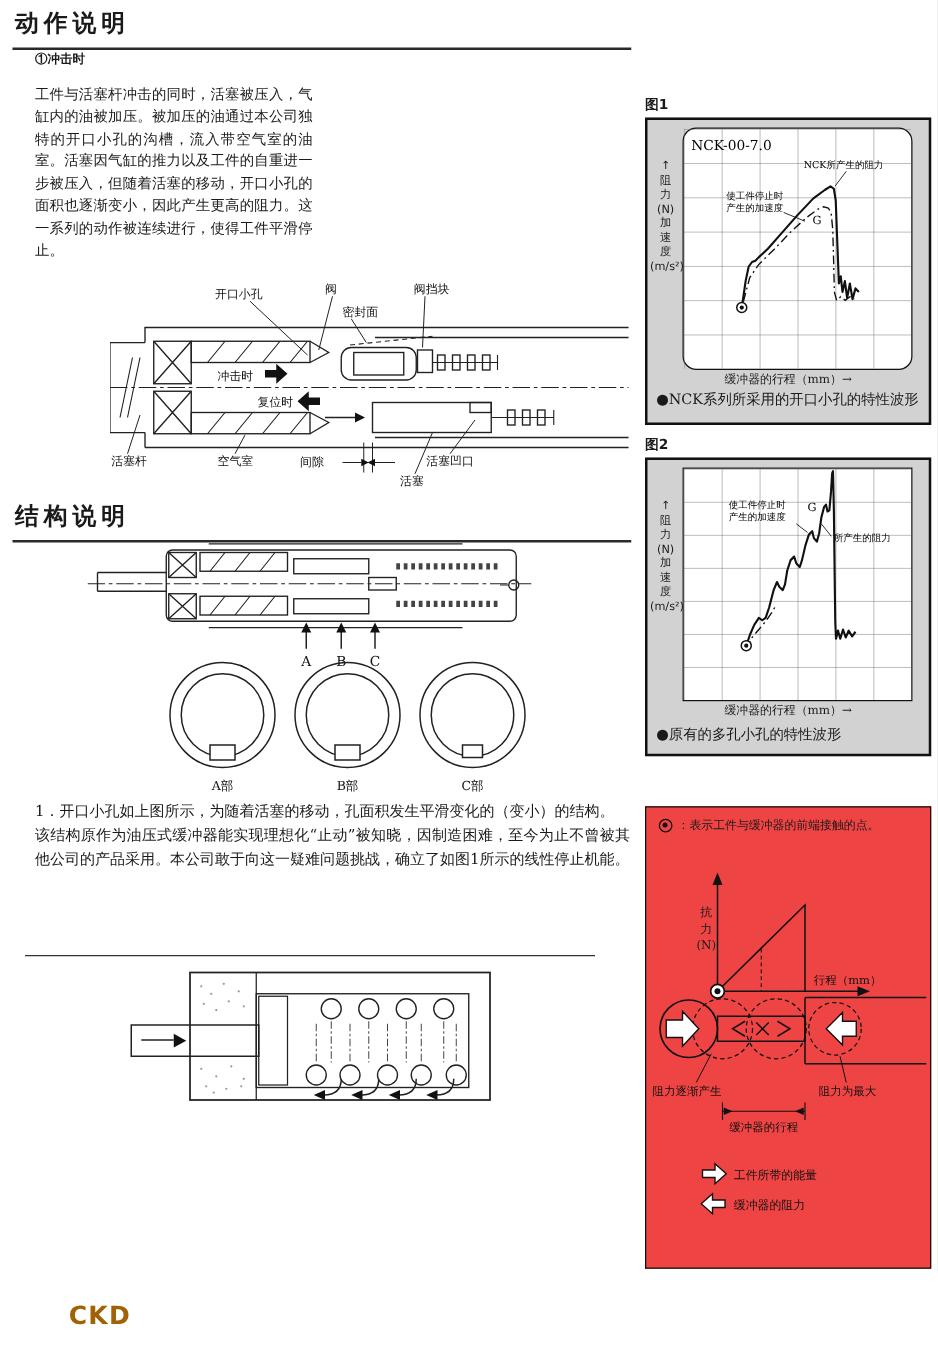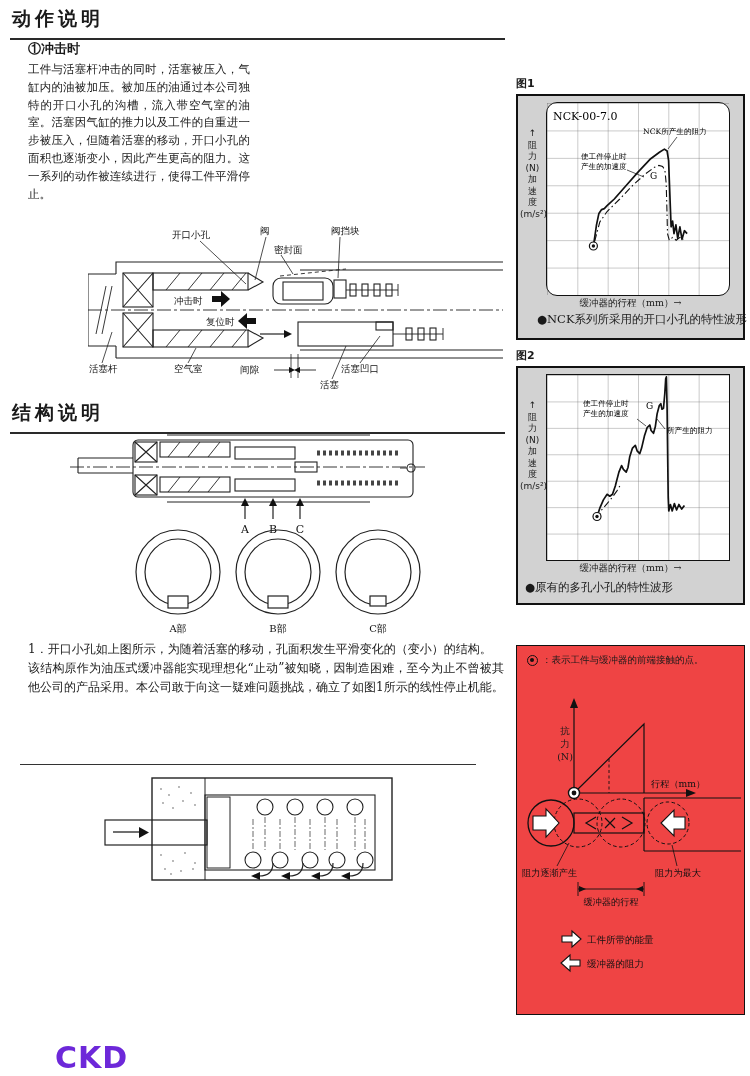--- a/index.html
+++ b/index.html
@@ -1,25 +1,25 @@
 <!DOCTYPE html>
 <html><head>
 <meta charset="utf-8">
 <style>
   html,body{margin:0;padding:0;background:#e8e8e8;}
   .page{position:relative;width:750px;height:1076px;background:#ffffff;overflow:hidden;
         font-family:"DejaVu Serif","Liberation Serif",serif;color:#1a1a1a;}
   .abs{position:absolute;}
   h2.sec{position:absolute;margin:0;font-size:19px;font-weight:600;letter-spacing:4px;
          border-bottom:2.5px solid #2a2a2a;padding:0 0 6px 2px;width:493px;}
-  .colhead{font-weight:bold;font-size:13px;margin-bottom:3px;}
+  .colhead{font-weight:bold;font-size:10px;margin-bottom:13px;}
   .colbody,.para{font-size:11.5px;line-height:1.55;text-align:justify;white-space:pre-line;}
   .sep{position:absolute;border-top:1.5px solid #333;}
   .logo{position:absolute;font-family:"DejaVu Sans","Liberation Sans",sans-serif;
-        font-weight:800;font-size:30px;color:#6d28d9;letter-spacing:1px;}
+        font-weight:800;font-size:20px;color:#a16207;letter-spacing:1px;}
   
   .figlab{position:absolute;font-size:11px;font-weight:bold;font-family:"DejaVu Sans",sans-serif;}
   .card{position:absolute;width:229px;background:#d2d2d2;border:2px solid #111;box-sizing:border-box;}
   .plot{position:absolute;left:28px;top:6px;background:#fff;border:1px solid #111;}
   .ylab{position:absolute;left:2px;top:32px;width:25px;text-align:center;font-size:9px;
         line-height:11.5px;font-family:"DejaVu Sans",sans-serif;}
   .ylab div{height:11.5px;overflow:visible;}
   .xlab{position:absolute;left:0;width:100%;text-align:center;font-size:9.5px;}
   .cap{position:absolute;left:7px;width:214px;font-size:11.5px;line-height:1.25;}
   svg text{font-family:"DejaVu Serif","Liberation Serif",serif;}
@@ -255,21 +255,21 @@
         <div>↑</div>
         <div>阻</div>
         <div>力</div>
         <div>(N)</div>
         <div>加</div>
         <div>速</div>
         <div>度</div>
         <div>(m/s²)</div>
       </div>
     <div class="xlab" style="top:201px;">缓冲器的行程（mm）→</div>
-    <div class="cap" style="top:216px;margin-left:12px;">●NCK系列所采用的开口小孔的特性波形</div>
+    <div class="cap" style="top:216px;">●NCK系列所采用的开口小孔的特性波形</div>
   </div>
 
   <div class="figlab" style="left:516px;top:348px;">图2</div>
 
   <div class="card" style="left:516px;top:366px;height:239px;">
     <div class="plot" style="width:182px;height:185px;">
       <svg width="182" height="185" viewBox="0 0 182 185">
         <defs>
           <pattern id="grid2" width="30.33" height="26.43" patternUnits="userSpaceOnUse">
             <path d="M30.33,0 H0 V26.43" fill="none" stroke="#666" stroke-width="0.7"></path>

